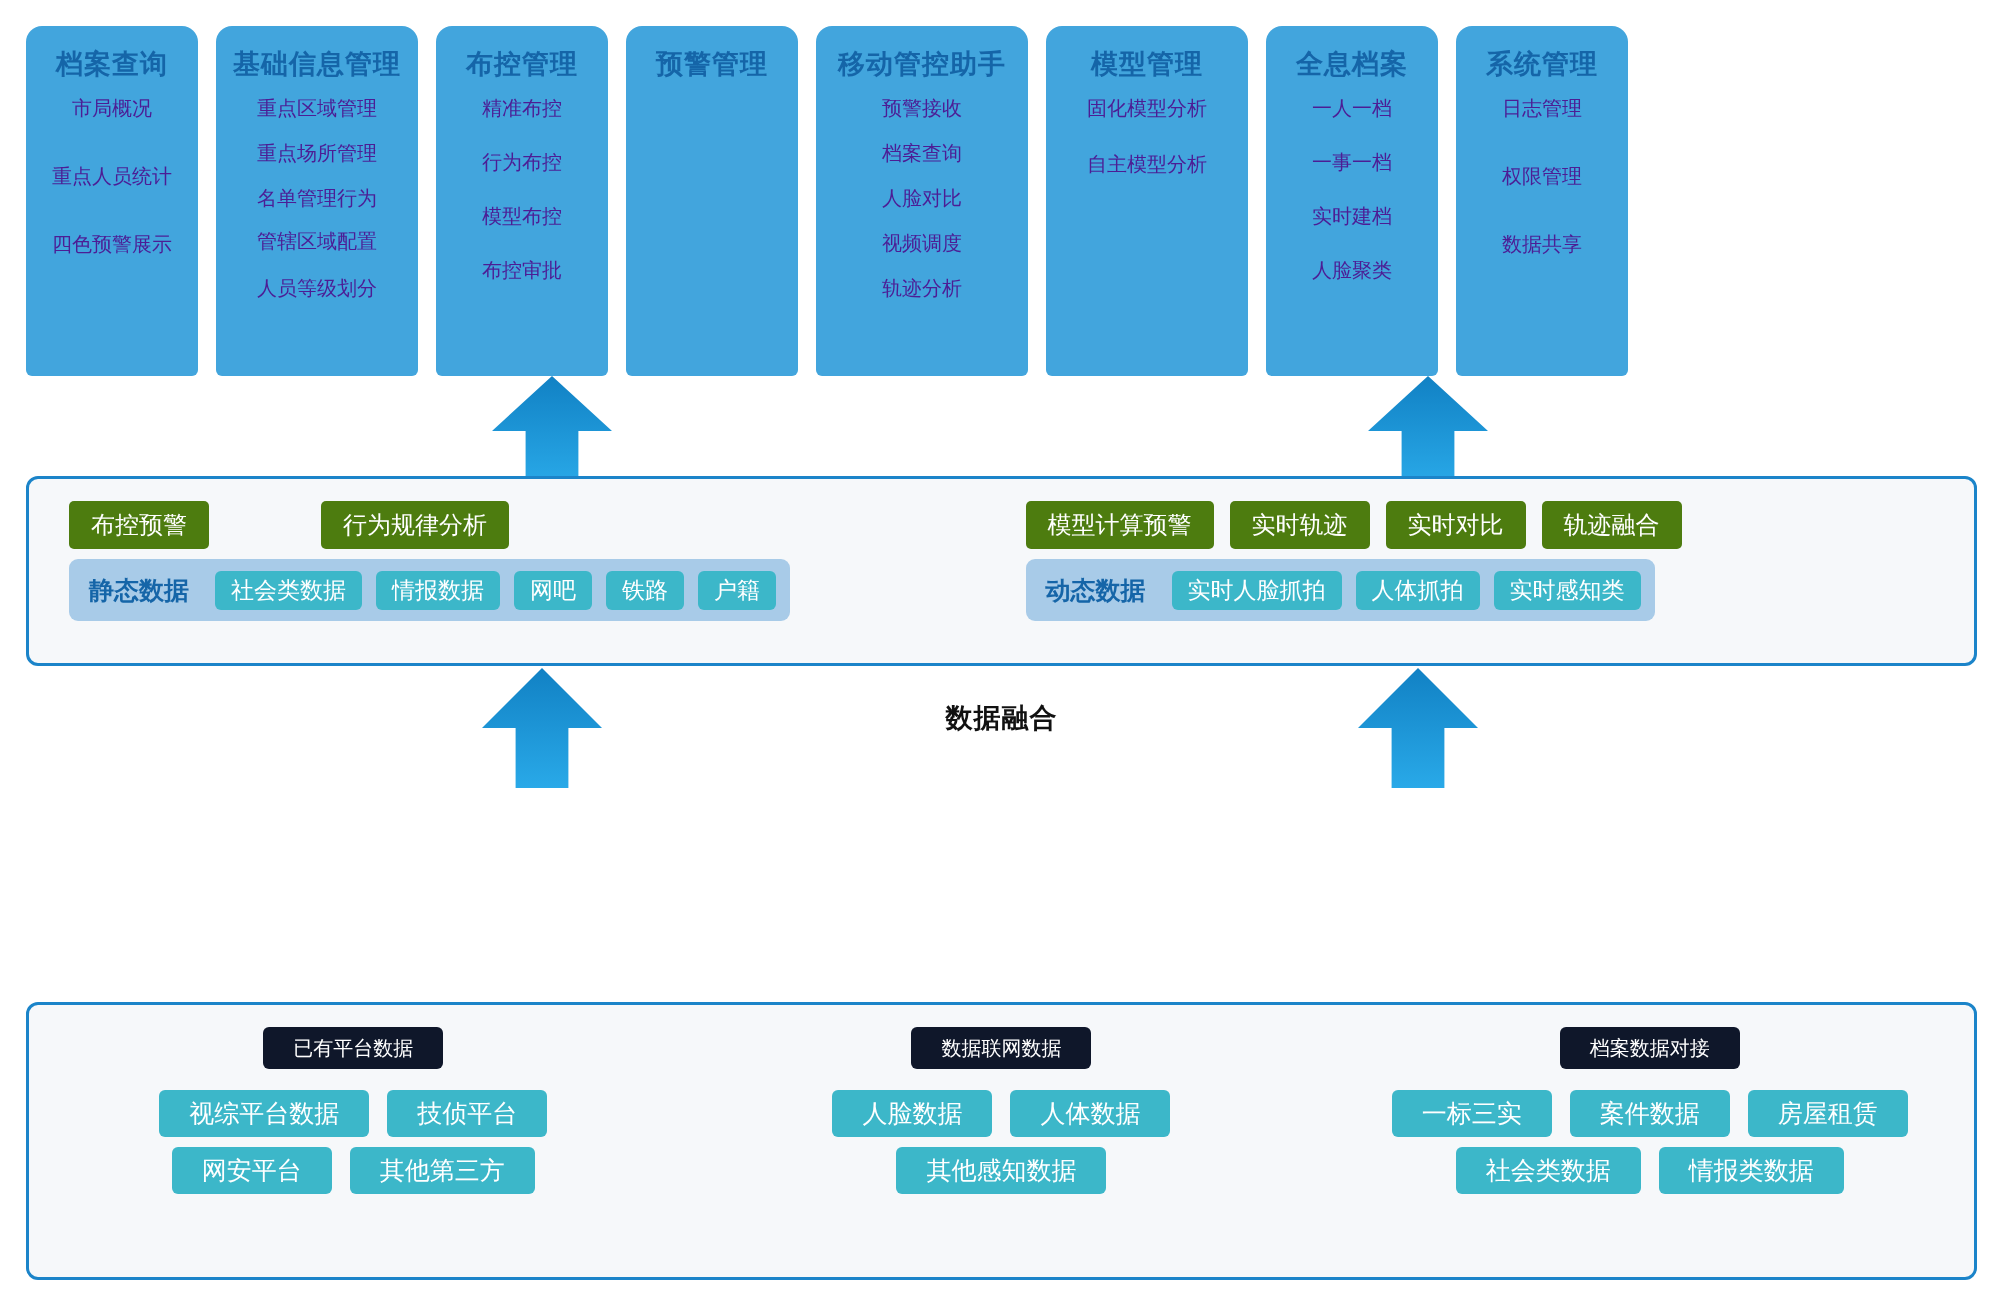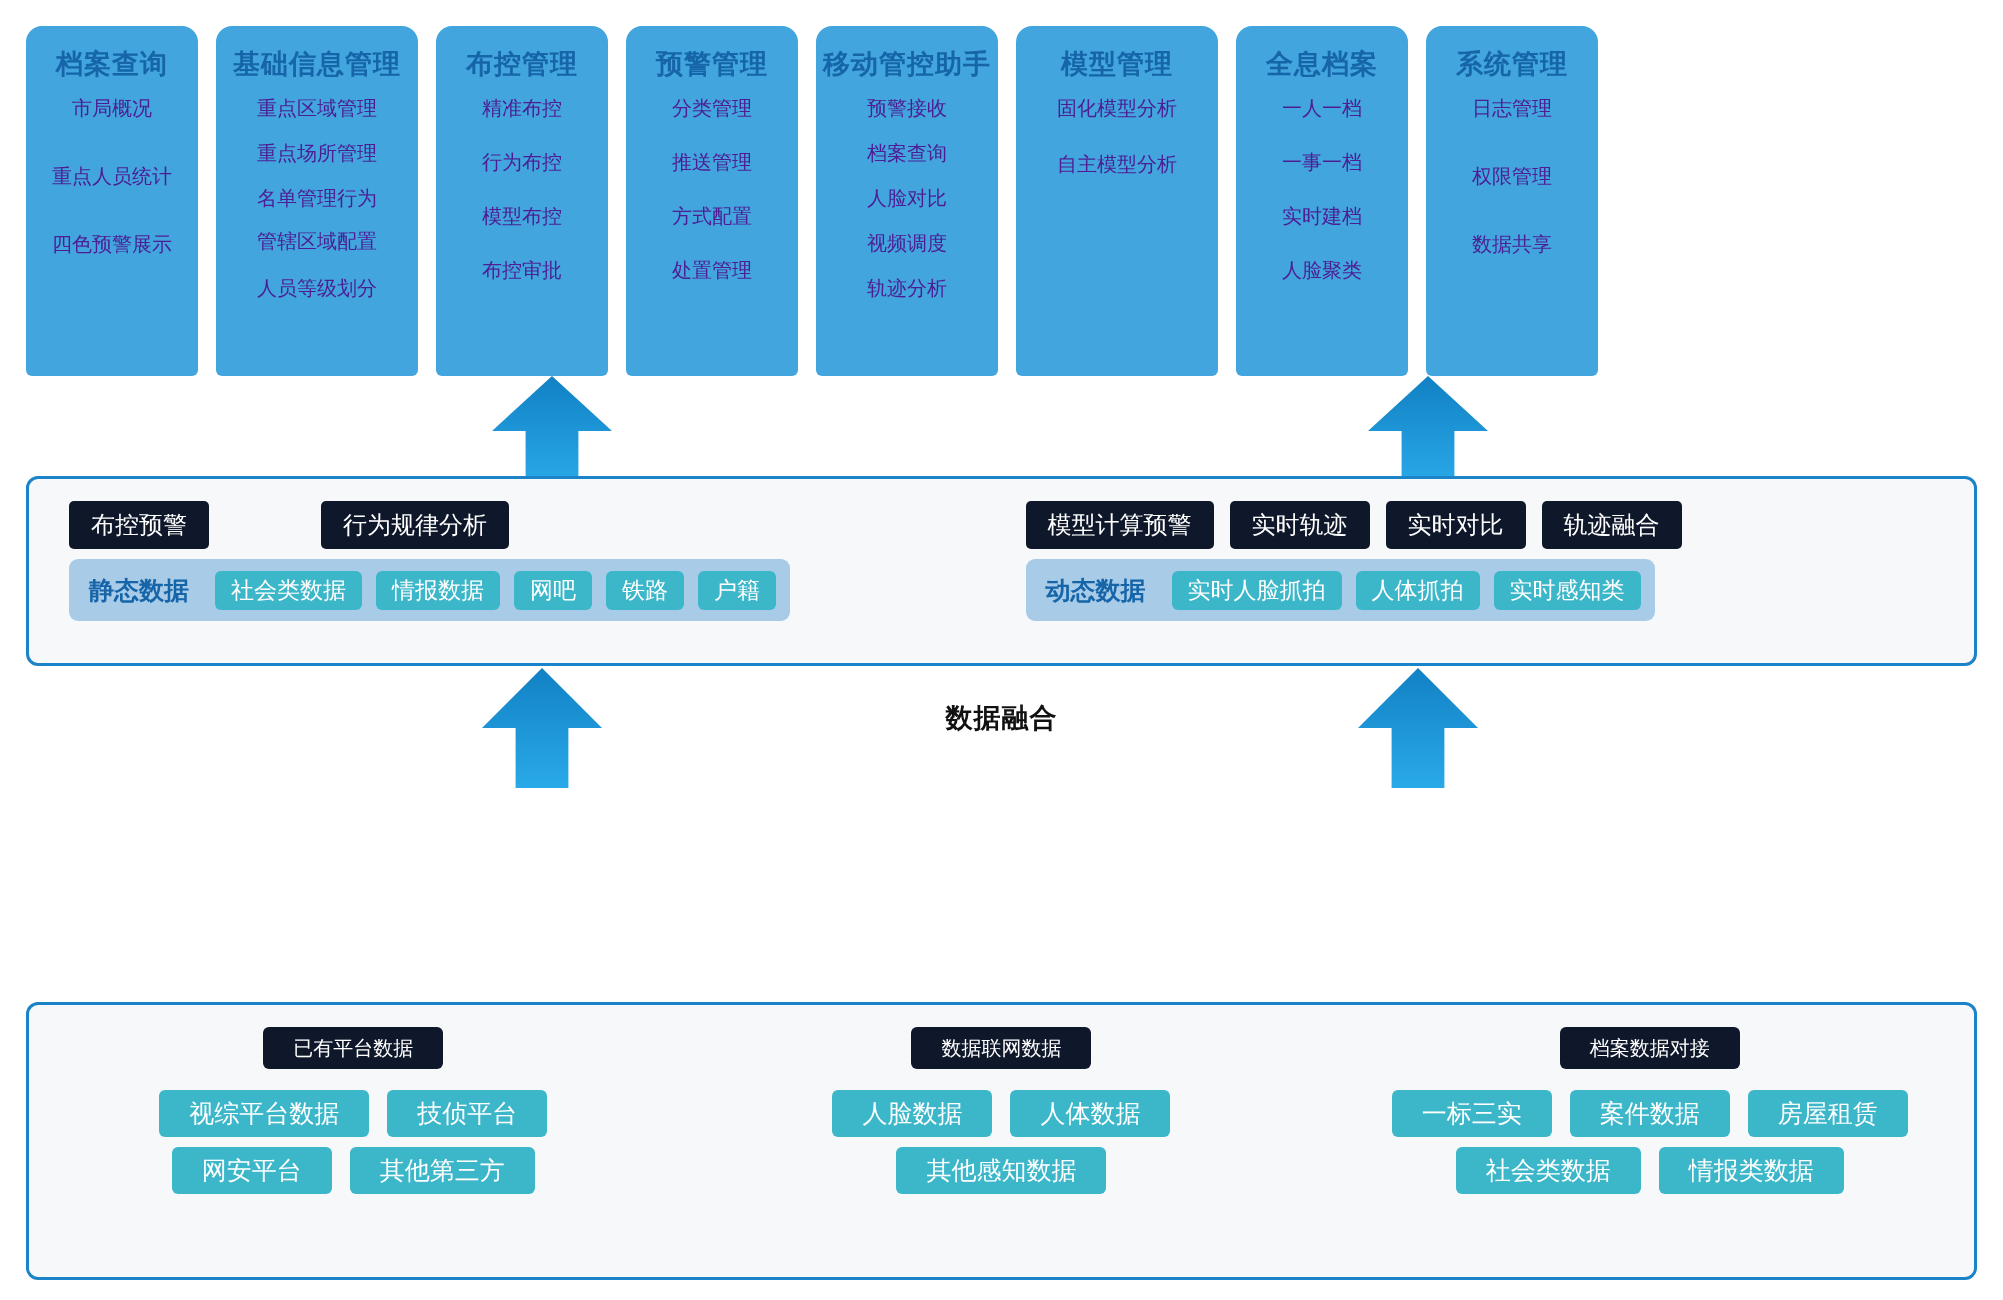--- a/index.html
+++ b/index.html
@@ -84,21 +84,21 @@
     flex-direction: column;
     gap: 10px;
     min-width: 0;
   }
   .cap-row {
     display: flex;
     gap: 16px;
     height: 48px;
   }
   .cap-chip {
-    background: #0f172a;
+    background: #4d7c0f;
     color: #ffffff;
     font-size: 24px;
     border-radius: 5px;
     display: flex;
     align-items: center;
     justify-content: center;
     padding: 0 22px;
     white-space: nowrap;
   }
   .cap-spacer { flex: 0 0 auto; }
@@ -224,28 +224,22 @@
       <div class="module-title">布控管理</div>
       <div class="module-items" style="justify-content: flex-start;">
         <div class="module-item" style="margin-bottom: 22px;">精准布控</div>
         <div class="module-item" style="margin-bottom: 22px;">行为布控</div>
         <div class="module-item" style="margin-bottom: 22px;">模型布控</div>
         <div class="module-item" style="margin-bottom: 22px;">布控审批</div>
       </div>
     </div>
     <div class="module-col" style="width: 172px;">
       <div class="module-title">预警管理</div>
-      <div class="module-items" style="justify-content: flex-start;">
-        <div class="module-item" style="margin-bottom: 22px;">分类管理</div>
-        <div class="module-item" style="margin-bottom: 22px;">推送管理</div>
-        <div class="module-item" style="margin-bottom: 22px;">方式配置</div>
-        <div class="module-item" style="margin-bottom: 22px;">处置管理</div>
-      </div>
-    </div>
-    <div class="module-col" style="width: 182px;">
+    </div>
+    <div class="module-col" style="width: 212px;">
       <div class="module-title">移动管控助手</div>
       <div class="module-items" style="justify-content: flex-start;">
         <div class="module-item" style="margin-bottom: 13px;">预警接收</div>
         <div class="module-item" style="margin-bottom: 13px;">档案查询</div>
         <div class="module-item" style="margin-bottom: 13px;">人脸对比</div>
         <div class="module-item" style="margin-bottom: 13px;">视频调度</div>
         <div class="module-item" style="margin-bottom: 13px;">轨迹分析</div>
       </div>
     </div>
     <div class="module-col" style="width: 202px;">

